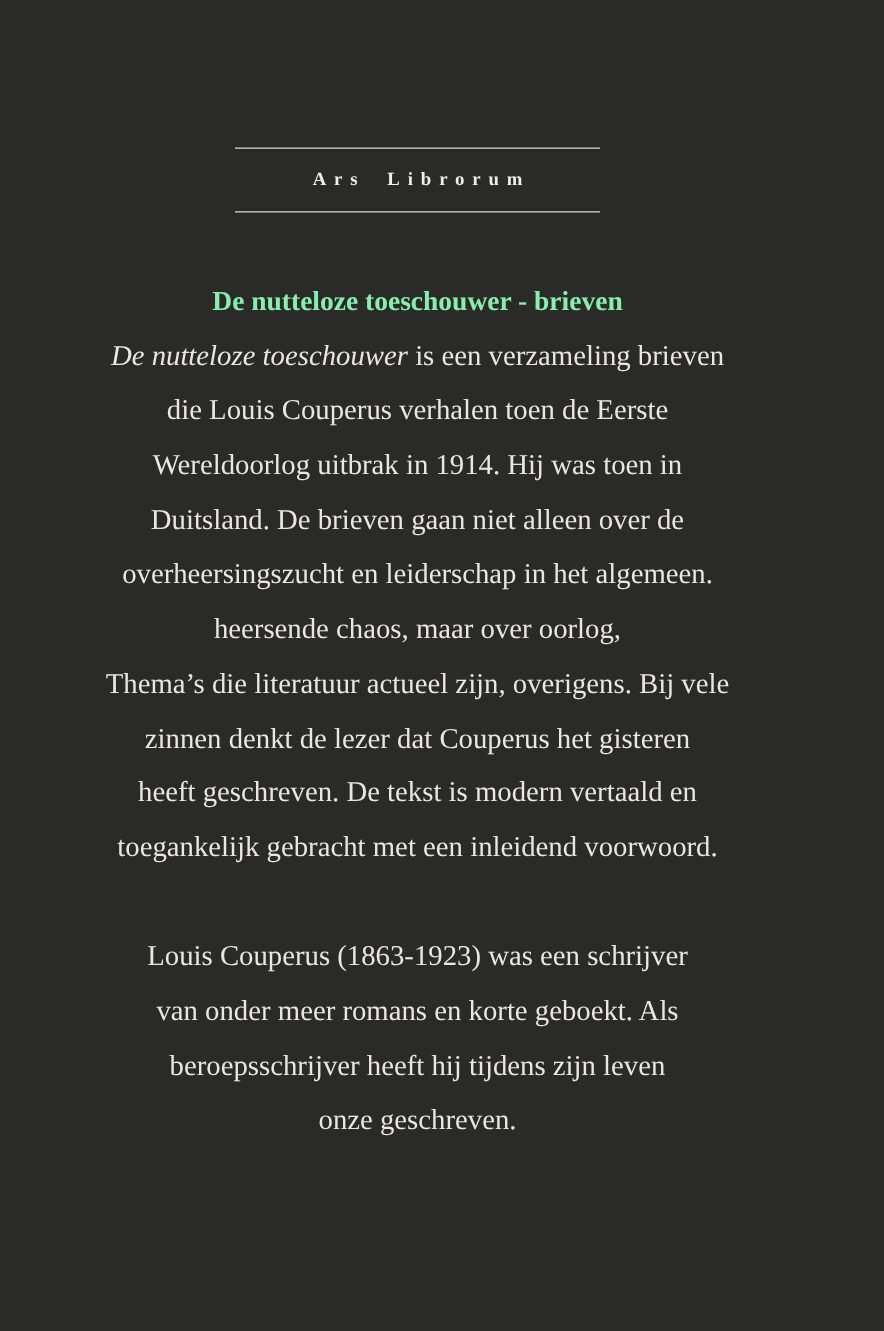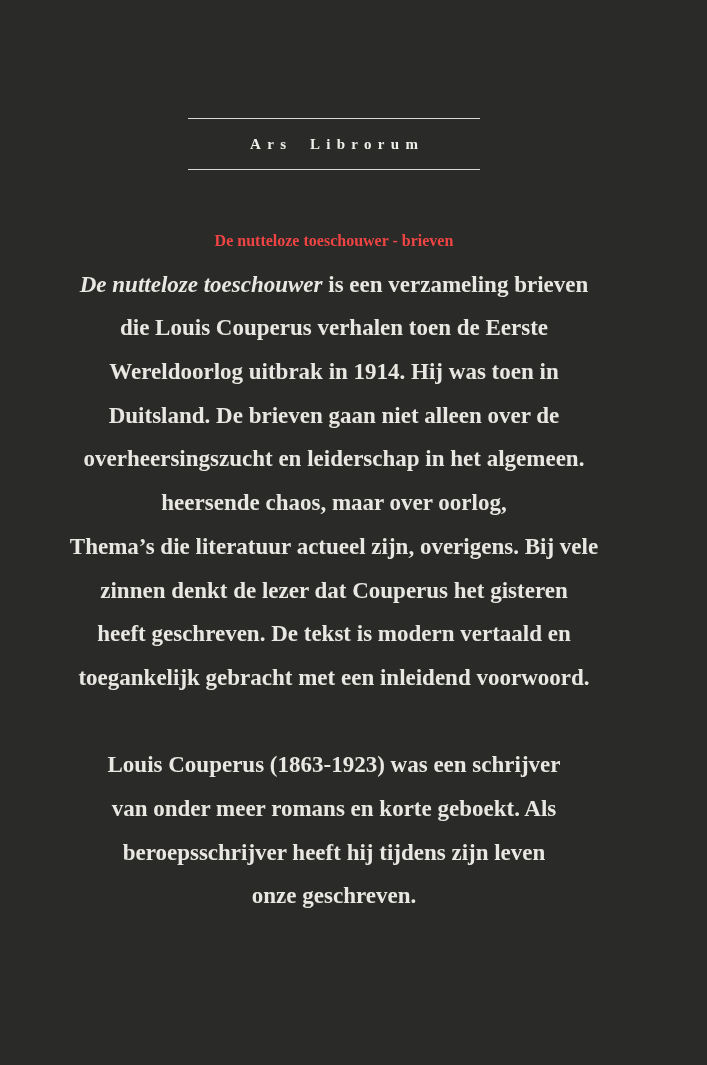--- a/index.html
+++ b/index.html
@@ -38,26 +38,25 @@
     left: 0;
     width: 668px; 
     text-align: center;
     color: #e9e7e1;
     font-size: 23px;
   }
   .line {
     height: 43.7px;
     line-height: 43.7px;
     white-space: nowrap;
-    font-weight: bold;
   }
   .heading {
     font-weight: bold;
-    font-size: 16px;
-    color: #ef4444;
+    font-size: 22px;
+    color: #86efac;
   }
   .italic { font-style: italic; }
   .bio { margin-top: 43.7px; }
 </style>
 </head>
 <body>
 
 <div class="page">
 
   <div class="logo">

